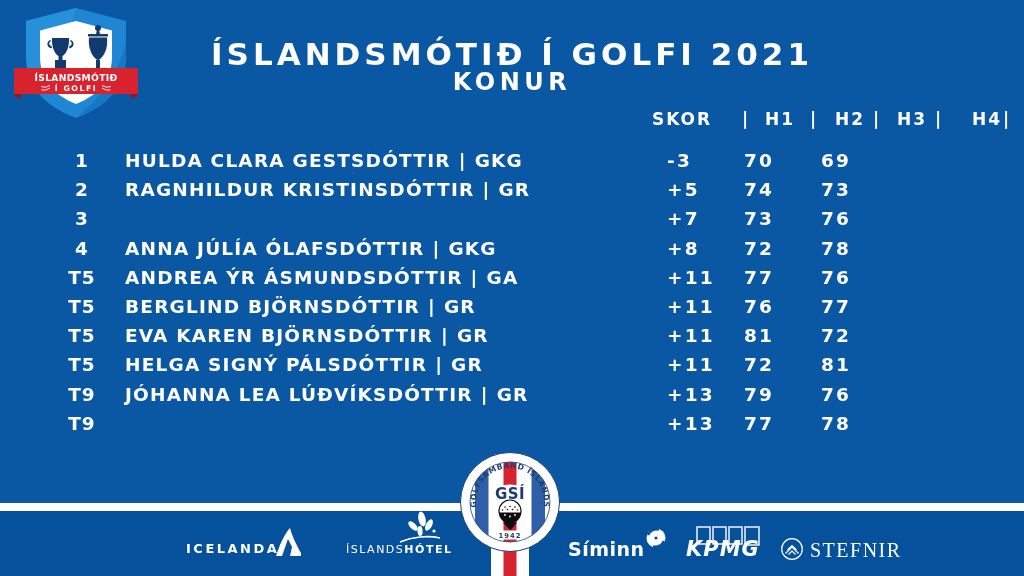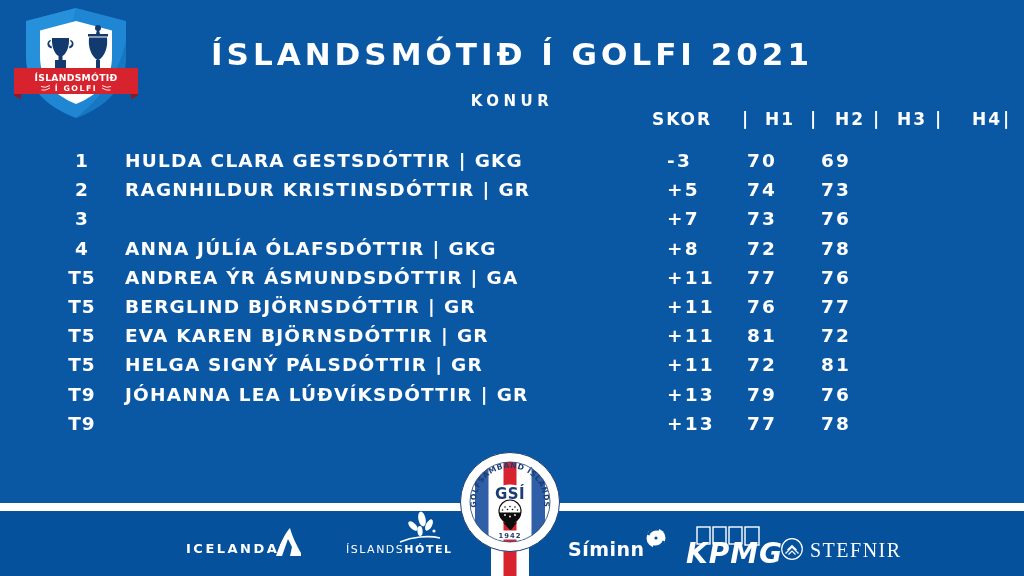--- a/index.html
+++ b/index.html
@@ -9,51 +9,51 @@
     font-family:"DejaVu Sans","Liberation Sans",sans-serif;
     color:#fff;
   }
   .abs{position:absolute;}
   
   .title{
     position:absolute;left:0;right:0;top:36px;text-align:center;
     font-size:31px;font-weight:700;letter-spacing:4px;white-space:nowrap;
   }
   .subtitle{
-    position:absolute;left:0;right:0;top:92px;text-align:center;
-    font-size:15px;font-weight:700;letter-spacing:4.5px;
+    position:absolute;left:0;right:0;top:68px;text-align:center;
+    font-size:24px;font-weight:700;letter-spacing:4.5px;
   }
   
   .colheads{position:absolute;left:0;top:109px;width:1024px;height:24px;
     font-size:17px;font-weight:700;letter-spacing:2px;}
   .colheads span{position:absolute;top:0;transform:translateX(-50%);white-space:nowrap;}
   .ch-skor{left:682px;} .ch-h1{left:780px;} .ch-h2{left:850px;}
   .ch-h3{left:912px;} .ch-h4{left:974px;margin-left:13px;}
   .ch-p1{left:746px;} .ch-p2{left:814px;} .ch-p3{left:877px;}
   .ch-p4{left:939px;} .ch-p5{left:1007px;}
   
   .rows{position:absolute;top:146px;left:0;width:1024px;}
   .row{position:relative;height:29.2px;font-size:18.5px;font-weight:700;}
   .row span{position:absolute;top:0;line-height:29.2px;white-space:nowrap;}
   .c-pos{left:52px;width:60px;text-align:center;letter-spacing:1px;}
   .c-name{left:125px;letter-spacing:1.2px;}
   .c-name .pipe{position:static;display:inline-block;margin:0 8px;}
   .c-name .club{position:static;display:inline;}
   .c-name .pname{position:static;display:inline;}
   .c-skor{left:667px;letter-spacing:2.2px;}
-  .c-h1{left:747px;width:60px;letter-spacing:2.2px;}
+  .c-h1{left:729px;width:60px;text-align:center;letter-spacing:2.2px;}
   .c-h2{left:821px;width:60px;text-align:left;letter-spacing:2.2px;}
   
   .hline{position:absolute;left:0;top:503px;width:1024px;height:8px;background:#fff;}
   .footband{position:absolute;left:0;top:511px;width:1024px;height:65px;background:#05519B;}
   .sp-icelandair-text{position:absolute;left:186px;top:541px;font-size:13px;font-weight:700;letter-spacing:2.5px;}
   .sp-hotel-text{position:absolute;left:346px;top:543px;font-size:11px;letter-spacing:1.5px;font-weight:400;}
   .sp-hotel-text b{font-weight:700;}
   .sp-siminn-text{position:absolute;left:568px;top:538px;font-size:19px;font-weight:700;letter-spacing:.5px;}
-  .sp-kpmg-text{position:absolute;left:686px;top:537px;font-size:28px;font-weight:700;font-style:italic;letter-spacing:1px;}
+  .sp-kpmg-text{position:absolute;left:686px;top:537px;font-size:21px;font-weight:700;font-style:italic;letter-spacing:1px;}
   .sp-stefnir-text{position:absolute;left:810px;top:539px;font-size:20px;letter-spacing:1.5px;
     font-family:"Liberation Serif","DejaVu Serif",serif;}
 </style>
 </head>
 <body>
 
 <div class="stage">
 
   <svg class="abs" style="left:14px;top:5px" width="124" height="116" viewBox="0 0 124 116">
     <path d="M62,3 L112,16 V50 C112,83 93,101 62,113 C31,101 12,83 12,50 V16 Z" fill="#1E86D3"></path>

